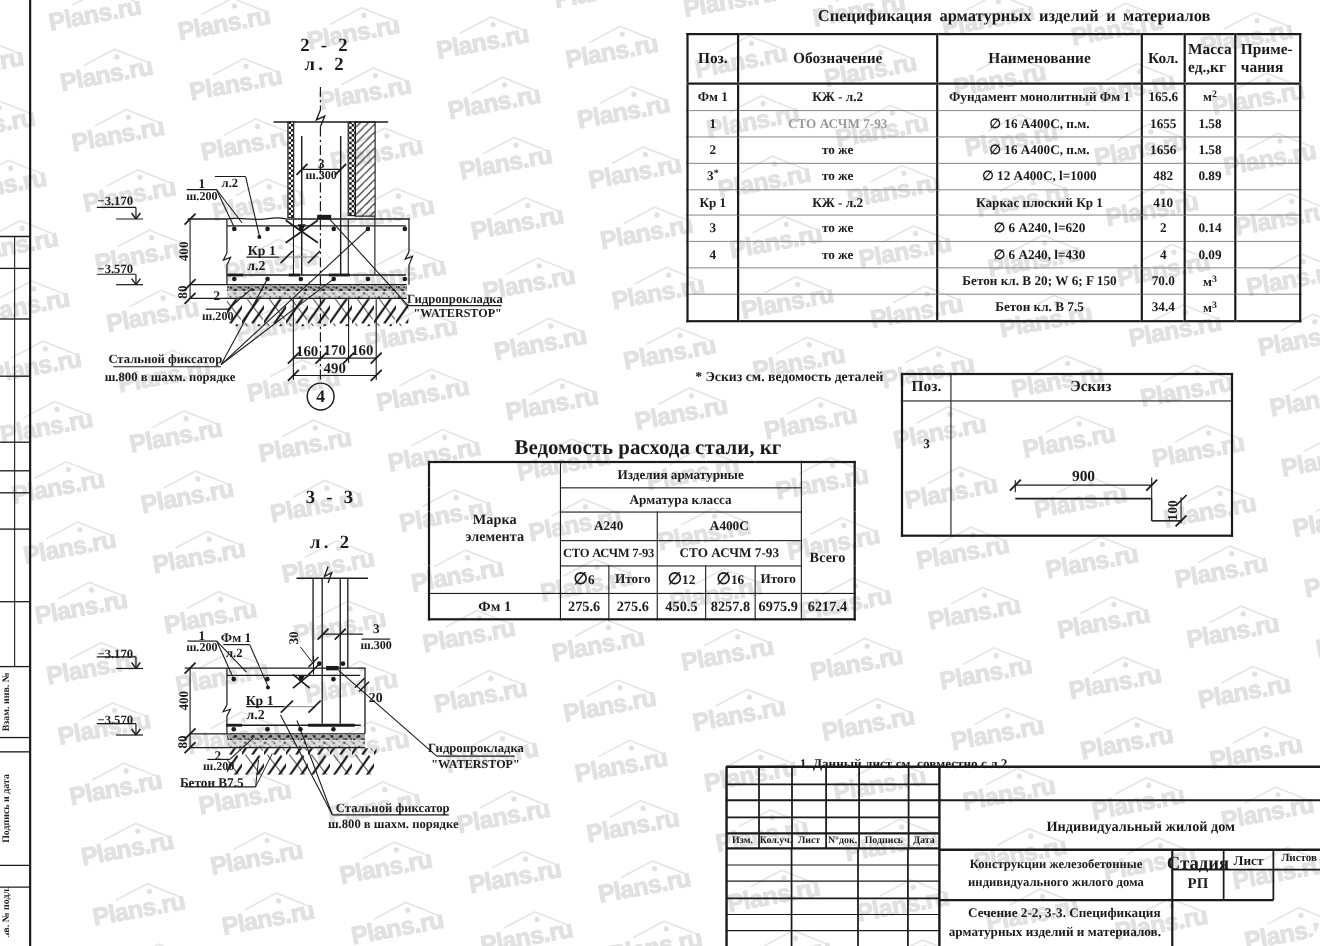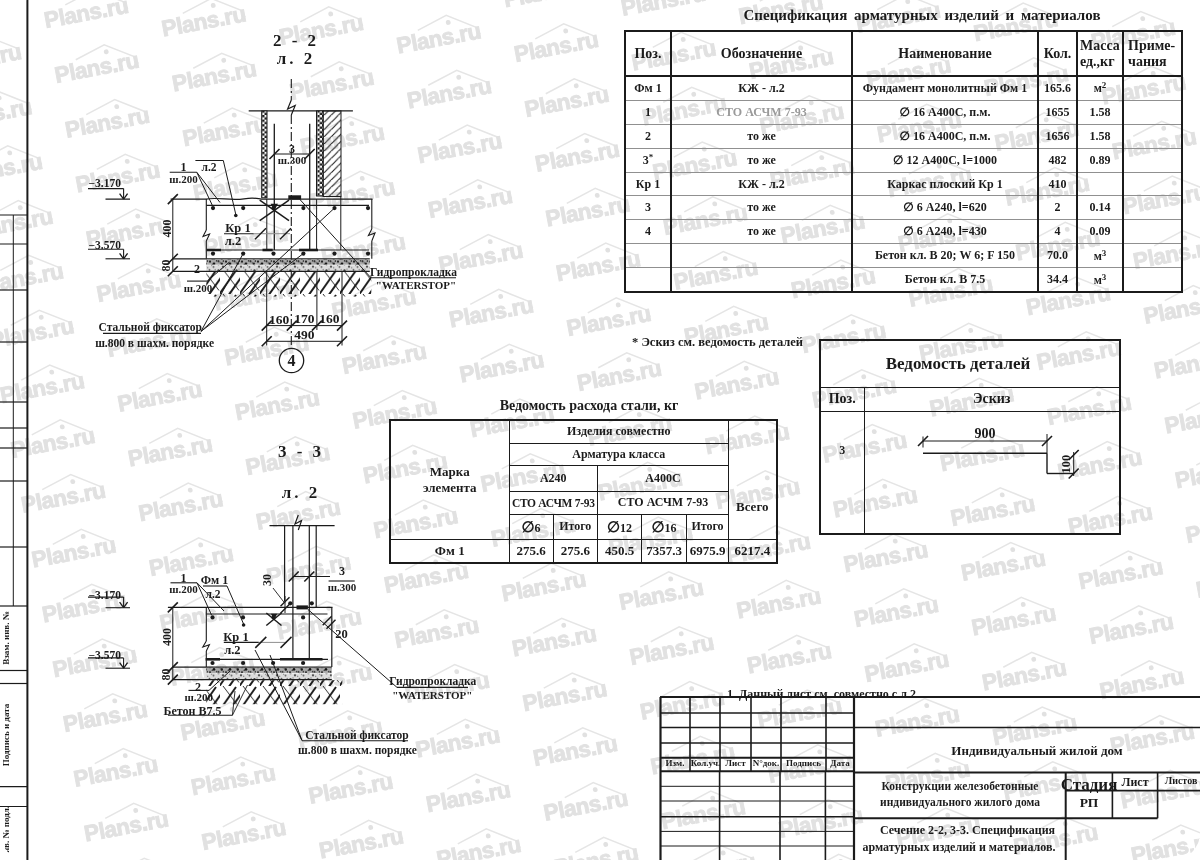--- a/index.html
+++ b/index.html
@@ -302,35 +302,35 @@
           <td>Бетон кл. В 7.5</td>
           <td>34.4</td>
           <td>м<sup>3</sup></td>
           <td></td>
         </tr>
 </tbody>
     </table>
 
 <div class="t l" style="left:632px;top:336px;font-size:12.5px;">* Эскиз см. ведомость деталей</div>
 
-<div class="t c" style="left:589px;top:398px;font-size:14px;">Ведомость расхода стали, кг</div>
+<div class="t c" style="left:589px;top:398px;font-size:19px;">Ведомость расхода стали, кг</div>
 <table class="tb tb2" id="steel" style="left:389px;top:419px;">
 <colgroup>
         <col style="width:119px">
         <col style="width:44px">
         <col style="width:44.5px">
         <col style="width:44px">
         <col style="width:45px">
         <col style="width:42px">
         <col style="width:48px">
       </colgroup>
 <tbody>
         <tr style="height:23px">
           <td rowspan="5" style="font-size:13px">Марка<br>элемента</td>
-          <td colspan="5">Изделия совместно</td>
+          <td colspan="5">Изделия арматурные</td>
           <td rowspan="5" style="vertical-align:bottom;padding-bottom:24px;font-size:13px">Всего</td>
         </tr>
 <tr style="height:22px">
           <td colspan="5">Арматура класса</td>
         </tr>
 <tr style="height:26px">
           <td colspan="2">А240</td>
           <td colspan="3">А400С</td>
         </tr>
 <tr style="height:23px">
@@ -342,36 +342,33 @@
           <td>Итого</td>
           <td><span class="dia">∅</span>12</td>
           <td><span class="dia">∅</span>16</td>
           <td>Итого</td>
         </tr>
 <tr style="height:23.5px" class="dat">
           <td>Фм 1</td>
           <td>275.6</td>
           <td>275.6</td>
           <td>450.5</td>
-          <td>7357.3</td>
+          <td>8257.8</td>
           <td>6975.9</td>
           <td>6217.4</td>
         </tr>
 </tbody>
     </table>
 
 <table class="tb tb2" id="det" style="left:819px;top:339px;">
 <colgroup>
         <col style="width:44px">
         <col style="width:256px">
       </colgroup>
 <tbody>
-        <tr style="height:47px">
-          <td colspan="2" style="font-size:17px;padding-right:24px">Ведомость деталей</td>
-        </tr>
 <tr style="height:24px">
           <td style="font-size:14px">Поз.</td>
           <td style="font-size:14px">Эскиз</td>
         </tr>
 <tr style="height:123px">
           <td style="vertical-align:top;padding-top:31px">3</td>
           <td></td>
         </tr>
 </tbody>
     </table>

